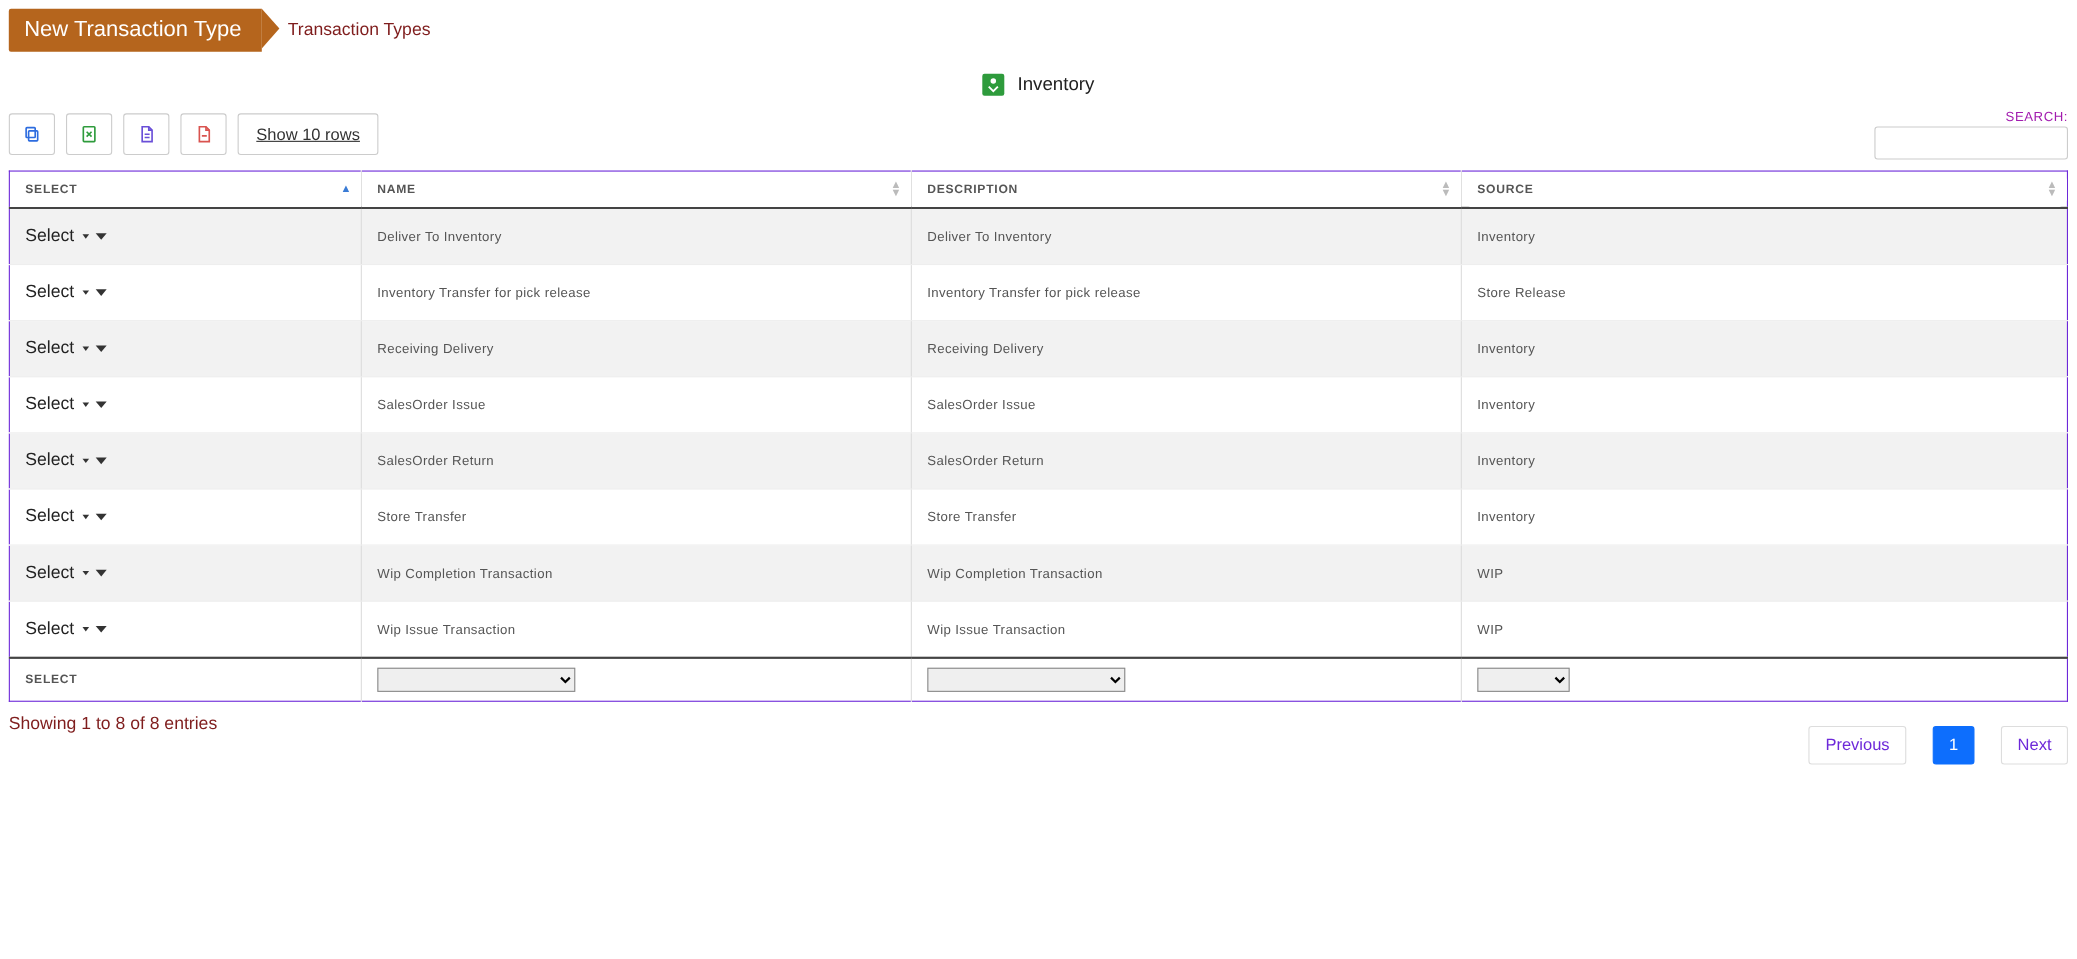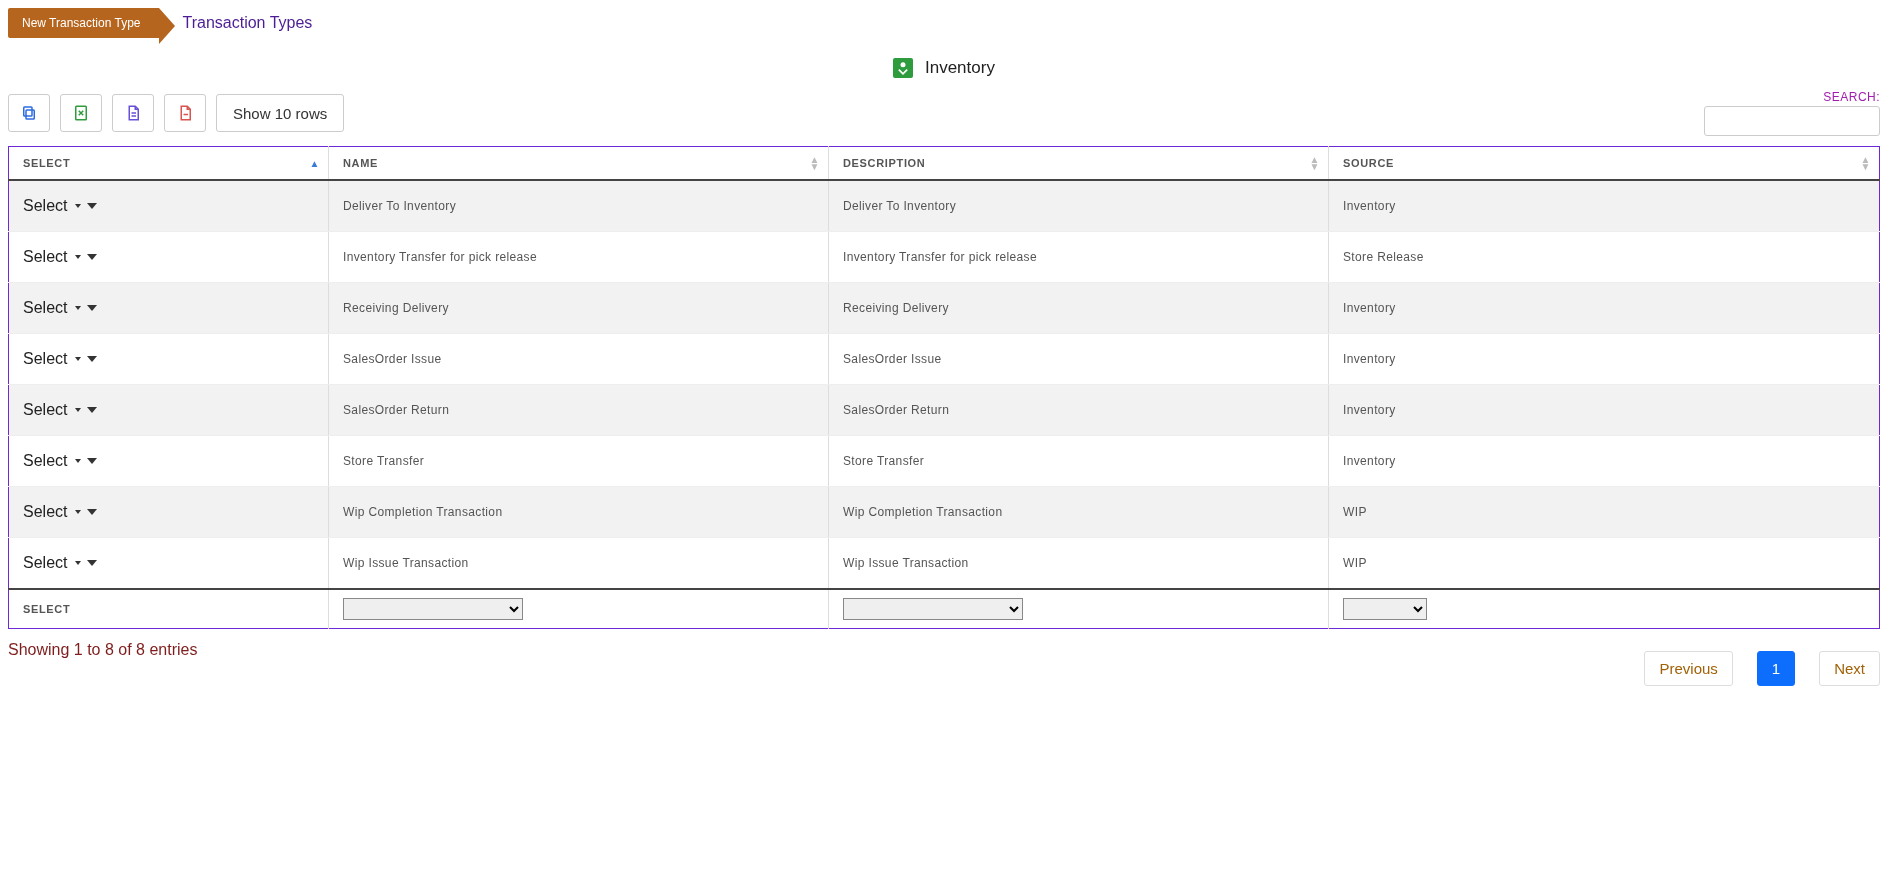--- a/index.html
+++ b/index.html
@@ -20,37 +20,37 @@
     margin-bottom: 20px;
     padding-left: 0;
   }
   .arrow-tab {
     position: relative;
     background: #b5651d;
     color: #fff;
     font-weight: 400;
     padding: 8px 18px 8px 14px;
     border-radius: 2px 0 0 2px;
-    font-size: 12px;
+    font-size: 20px;
   }
   .arrow-tab::after {
     content: "";
     position: absolute;
     right: -16px;
     top: 0;
     bottom: 0;
     width: 0;
     height: 0;
     border-top: 18px solid transparent;
     border-bottom: 18px solid transparent;
     border-left: 16px solid #b5651d;
   }
   .breadcrumb-text {
     font-size: 16px;
-    color: #4c1d95;
+    color: #7f1d1d;
   }
 
   
   .page-title {
     text-align: center;
     margin-bottom: 12px;
   }
   .page-title .icon-box {
     display: inline-flex;
     align-items: center;
@@ -97,20 +97,21 @@
   .icon-btn svg { width: 18px; height: 18px; }
   .text-btn {
     height: 38px;
     padding: 0 16px;
     border: 1px solid #ccc;
     background: #fff;
     border-radius: 3px;
     font-size: 15px;
     color: #333;
     cursor: pointer;
+    text-decoration: underline;
   }
   .search-wrap { text-align: right; }
   .search-label {
     font-size: 12px;
     letter-spacing: 0.04em;
     color: #a21caf;
     display: block;
     margin-bottom: 2px;
   }
   .search-input {
@@ -216,21 +217,21 @@
   .footer-row {
     display: flex;
     align-items: flex-start;
     justify-content: space-between;
   }
   .info-text { font-size: 16px; color: #7f1d1d; }
   .pager { display: flex; gap: 24px; align-items: center; margin-top: 10px; }
   .pager-btn {
     border: 1px solid #ddd;
     background: #fff;
-    color: #a16207;
+    color: #6d28d9;
     padding: 8px 14px;
     font-size: 15px;
     border-radius: 3px;
     cursor: pointer;
   }
   .pager-btn.active {
     background: #0d6efd;
     border-color: #0d6efd;
     color: #fff;
   }

